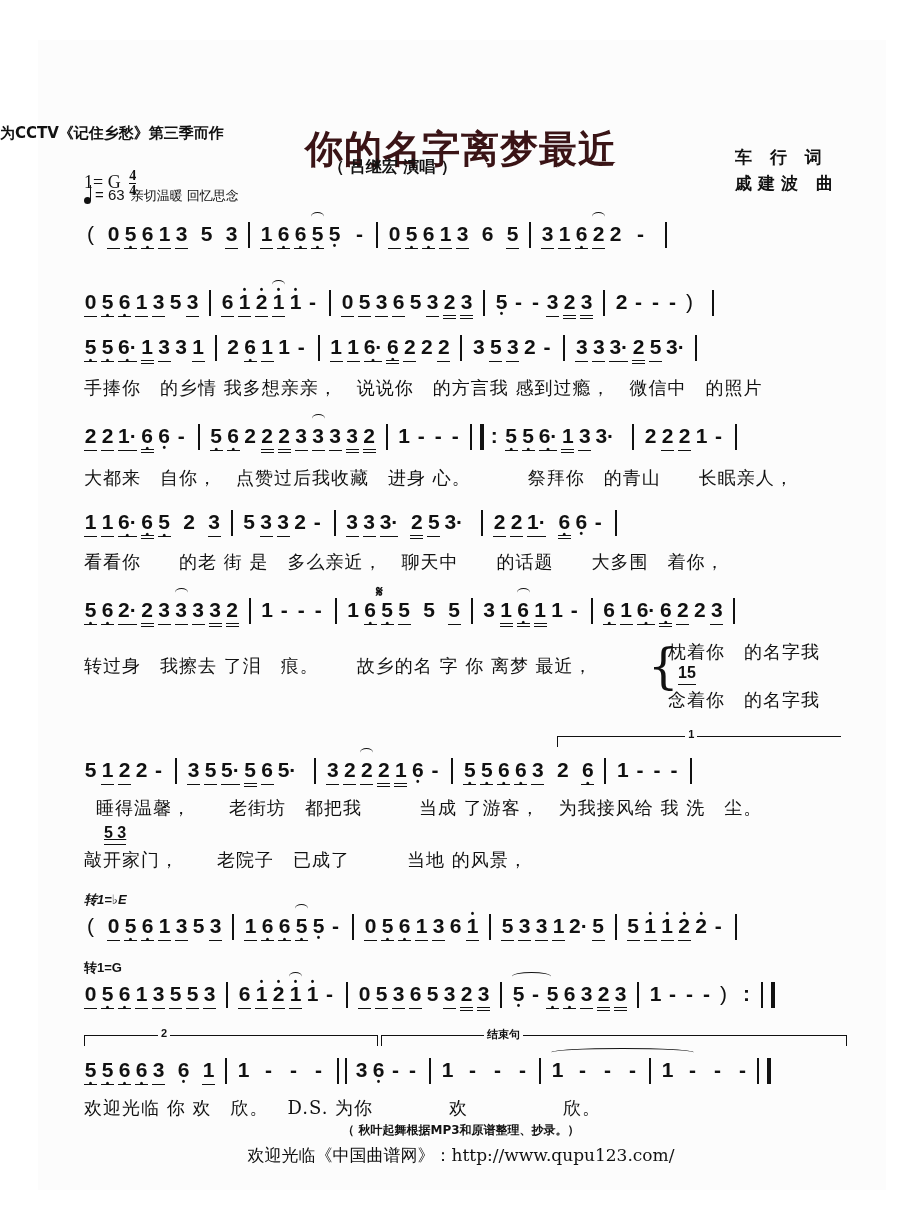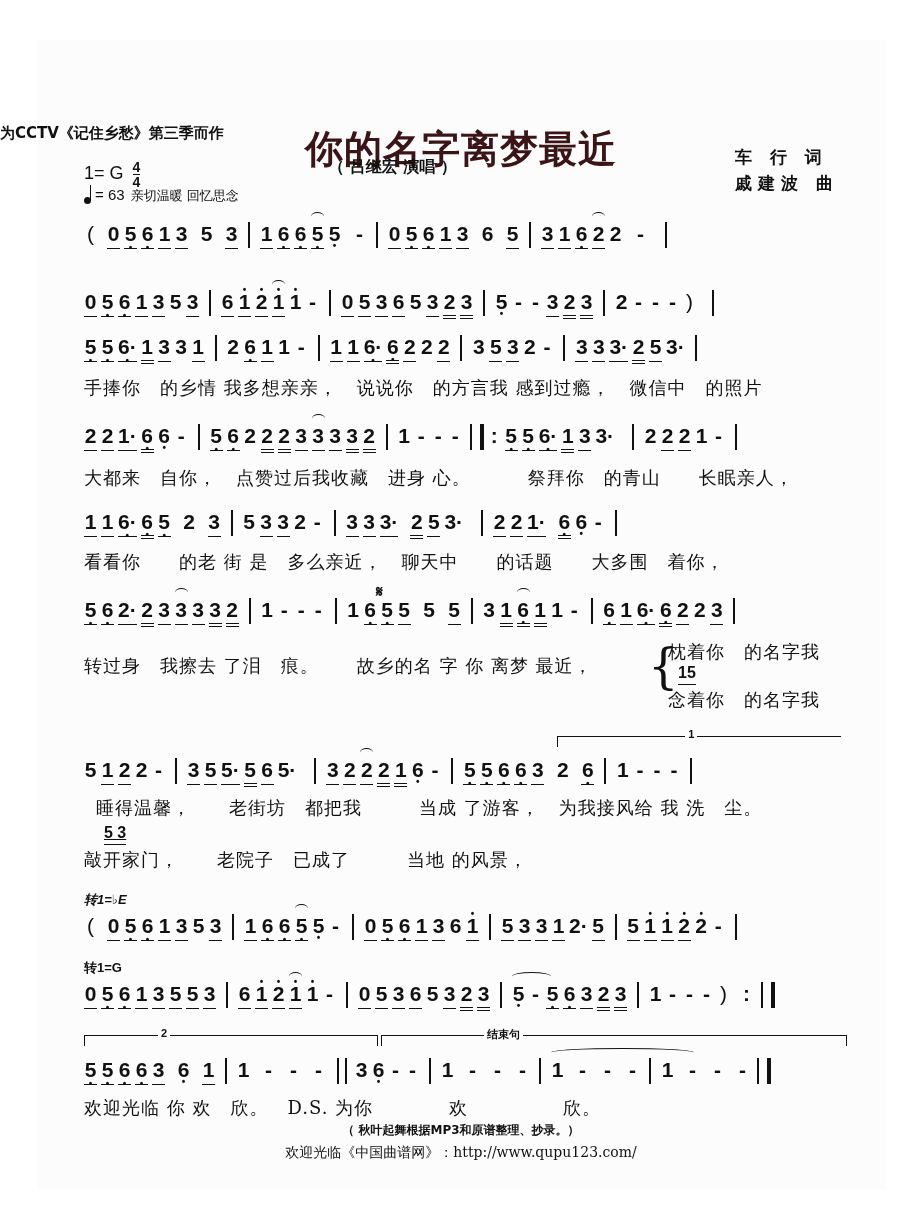--- a/index.html
+++ b/index.html
@@ -7,21 +7,21 @@
          font-family:"Liberation Sans", "DejaVu Sans", sans-serif; color:#111; }
   .sheet { position:absolute; left:38px; top:40px; width:848px; height:1150px; background:#fcfcfc; }
   .abs { position:absolute; white-space:nowrap; }
   .title { left:0; width:922px; top:76px; text-align:center; font-size:38px; font-weight:bold; color:#3a1416;
            font-family:"DejaVu Sans", sans-serif; letter-spacing:1px;margin-top:48px; }
   .subtitle { left:0; width:922px; top:124px; text-align:left; font-size:15px; font-weight:bold;
               font-family:"DejaVu Sans", sans-serif; }
   .performer { left:0; width:785px; top:157px; text-align:center; font-size:16px; font-weight:bold;
                font-family:"DejaVu Sans", sans-serif; }
   .credit { font-size:17px; font-weight:bold; font-family:"DejaVu Serif", serif; letter-spacing:6px; }
-  .key { left:84px; top:160px; font-size:18px; font-family:Liberation Sans, sans-serif; }
+  .key { left:84px; top:169px; font-size:18px; font-family:Liberation Serif, serif; }
   .frac { display:inline-block; vertical-align:middle; text-align:center; font-size:14px; line-height:14px; font-weight:bold; margin-left:4px; }
   .frac span { display:block; }
   .frac .top { border-bottom:1px solid #111; }
   .tempo { left:84px; top:186px; font-size:15px; }
   .tempo .desc { font-size:13px; font-weight:normal; margin-left:6px; font-family:"DejaVu Sans", sans-serif; }
   .note-glyph { display:inline-block; width:7px; height:7px; background:#111; border-radius:50%; position:relative; top:4px; margin-right:4px; }
   .note-glyph::after { content:""; position:absolute; right:0; bottom:3px; width:1.5px; height:16px; background:#111; }
 
   
   .row { position:absolute; left:84px; display:flex; align-items:flex-start; font-family:"Liberation Sans", sans-serif;
@@ -36,21 +36,21 @@
   .dbar { display:inline-block; width:6px; height:26px; border-left:2px solid #111; border-right:2px solid #111; margin:0 8px; }
   .fbar { display:inline-block; width:8px; height:26px; border-left:2px solid #111; border-right:4px solid #111; margin:0 4px; }
   .paren { font-weight:normal; margin-right:10px; }
   .slur { position:absolute; top:-10px; left:0; width:100%; height:8px; border-top:1.5px solid #111; border-radius:50% 50% 0 0; }
   .lyric { position:absolute; left:84px; font-family:"DejaVu Serif", serif; font-size:18px; letter-spacing:1px; }
   .mod { position:absolute; left:84px; font-size:13px; font-weight:bold; }
   .volta { position:absolute; height:10px; border-top:1.5px solid #111; border-left:1.5px solid #111; font-size:11px; }
   .volta span { position:absolute; top:-9px; left:45%; background:#fcfcfc; padding:0 3px; font-weight:bold; }
   .brace { position:absolute; font-size:48px; font-weight:normal; font-family:"DejaVu Serif", serif; line-height:48px; }
   .footer1 { left:0; width:922px; top:1122px; text-align:center; font-size:12px; font-weight:bold; font-family:"DejaVu Sans", sans-serif; }
-  .footer2 { left:0; width:922px; top:1144px; text-align:center; font-size:14px; font-family:"DejaVu Serif", serif; }
+  .footer2 { left:0; width:922px; top:1144px; text-align:center; font-size:17px; font-family:"DejaVu Serif", serif; }
   .segno { position:absolute; font-size:16px; font-weight:bold; }
 </style>
 </head>
 <body>
 
 <div class="sheet"></div>
 
 <div class="abs title">你的名字离梦最近</div>
 <div class="abs subtitle">为CCTV《记住乡愁》第三季而作</div>
 <div class="abs performer">（ 吕继宏 演唱 ）</div>

